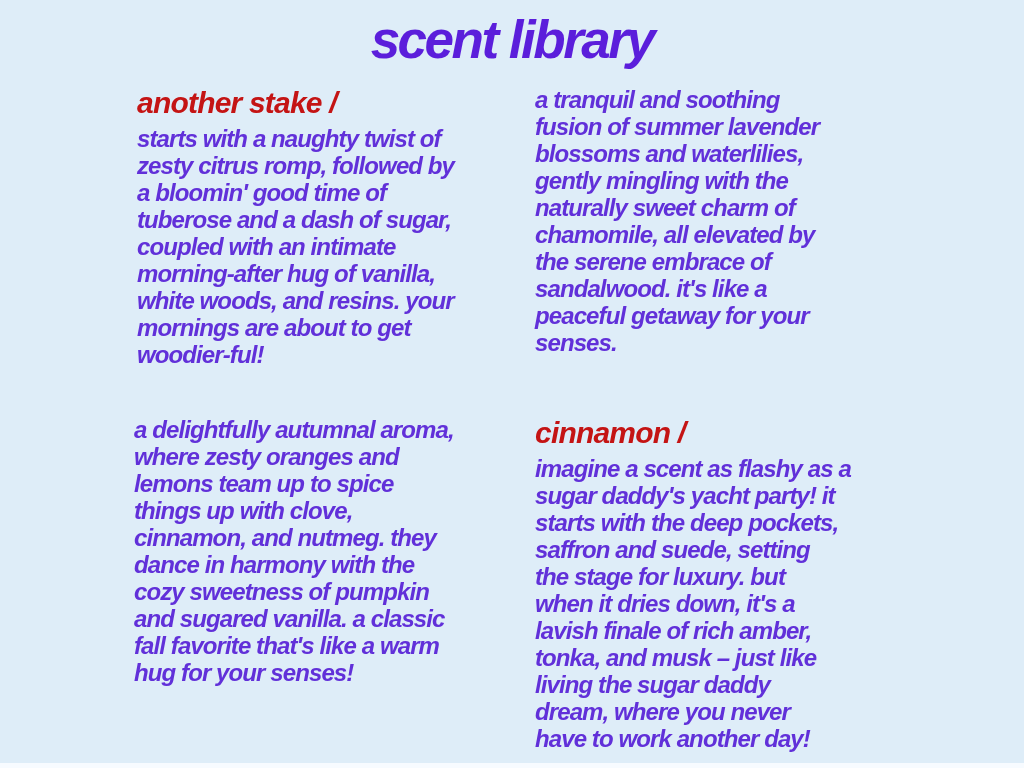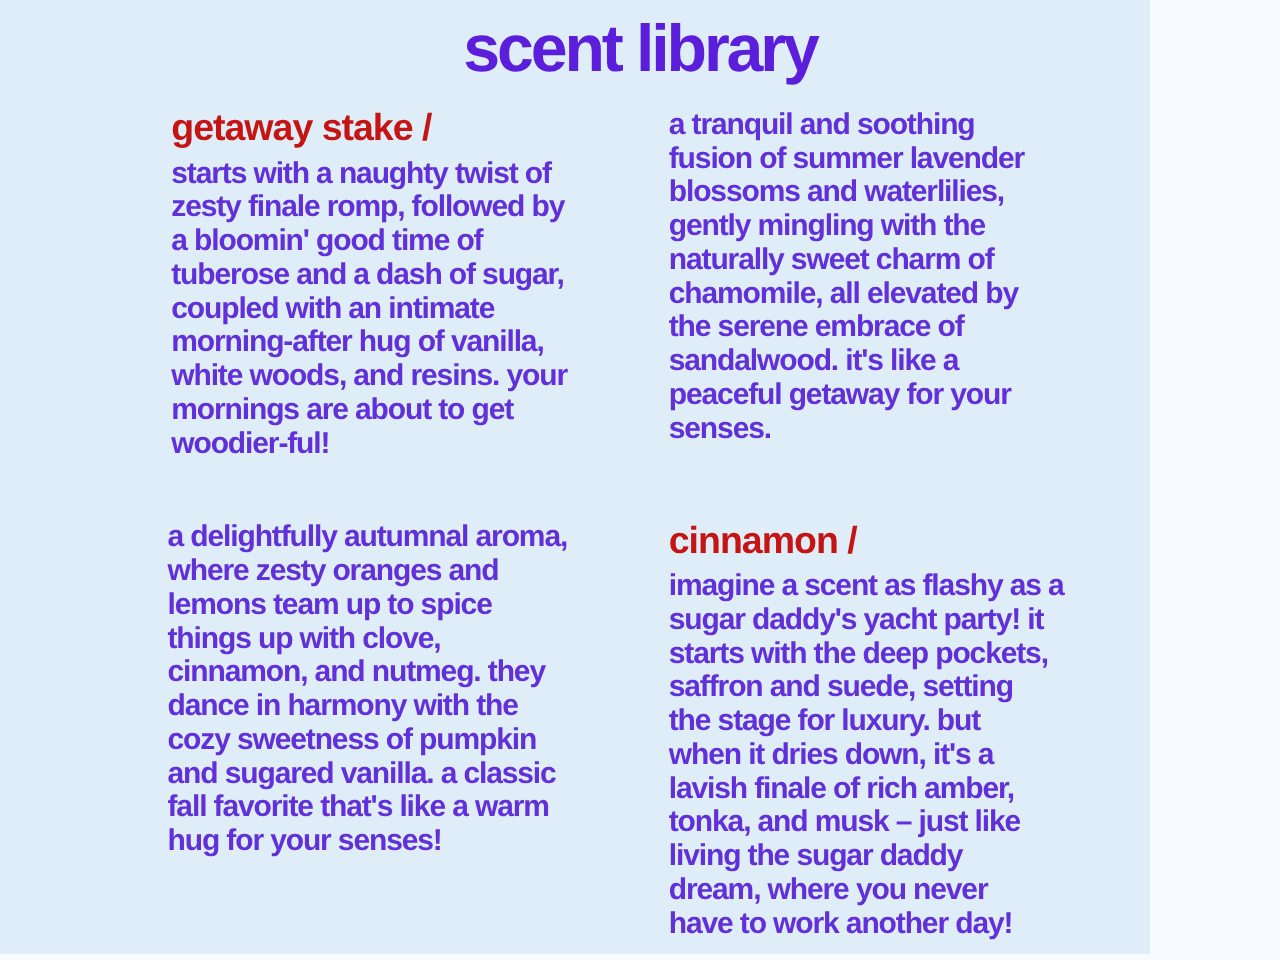--- a/index.html
+++ b/index.html
@@ -14,23 +14,24 @@
   }
   body {
     width: 1024px;
     height: 768px;
     background: #f7fbff;
     font-family: "Liberation Sans", sans-serif;
     overflow: hidden;
   }
   .canvas {
     position: relative;
-    width: 920px;
+    width: 1024px;
     height: 763px;
     background: var(--background);
+    font-style: italic;
   }
   .page-title {
     position: absolute;
     top: 10px;
     left: 0;
     width: 1024px;
     margin: 0;
     text-align: center;
     font-size: 53px;
     line-height: 60px;
@@ -65,23 +66,23 @@
   .pos-3 { left: 535px; top: 416px; }
 </style>
 </head>
 <body>
 
 <div class="canvas">
 
   <h1 class="page-title">scent library</h1>
 
   <section class="card pos-0">
-    <h2>getaway stake /</h2>
+    <h2>another stake /</h2>
     <p>starts with a naughty twist of
-zesty finale romp, followed by
+zesty citrus romp, followed by
 a bloomin' good time of
 tuberose and a dash of sugar,
 coupled with an intimate
 morning-after hug of vanilla,
 white woods, and resins. your
 mornings are about to get
 woodier-ful!</p>
   </section>
 
   <section class="card pos-1">

